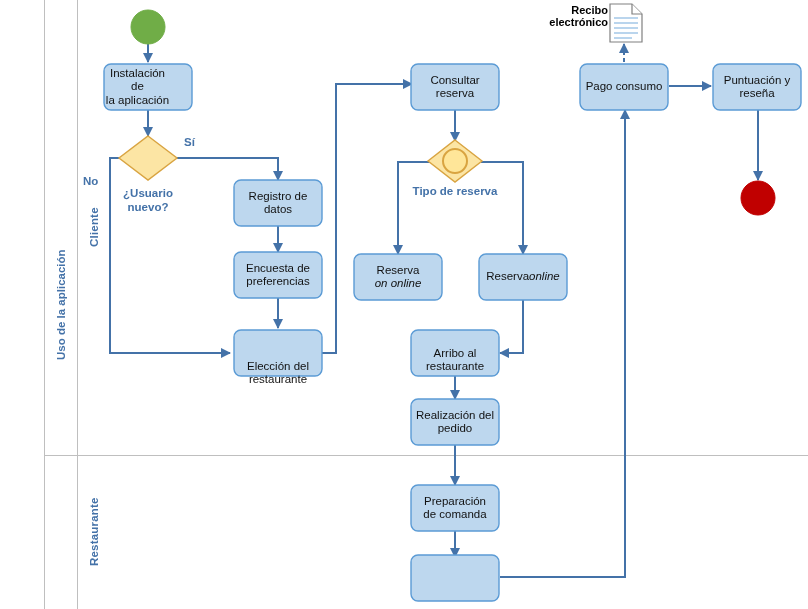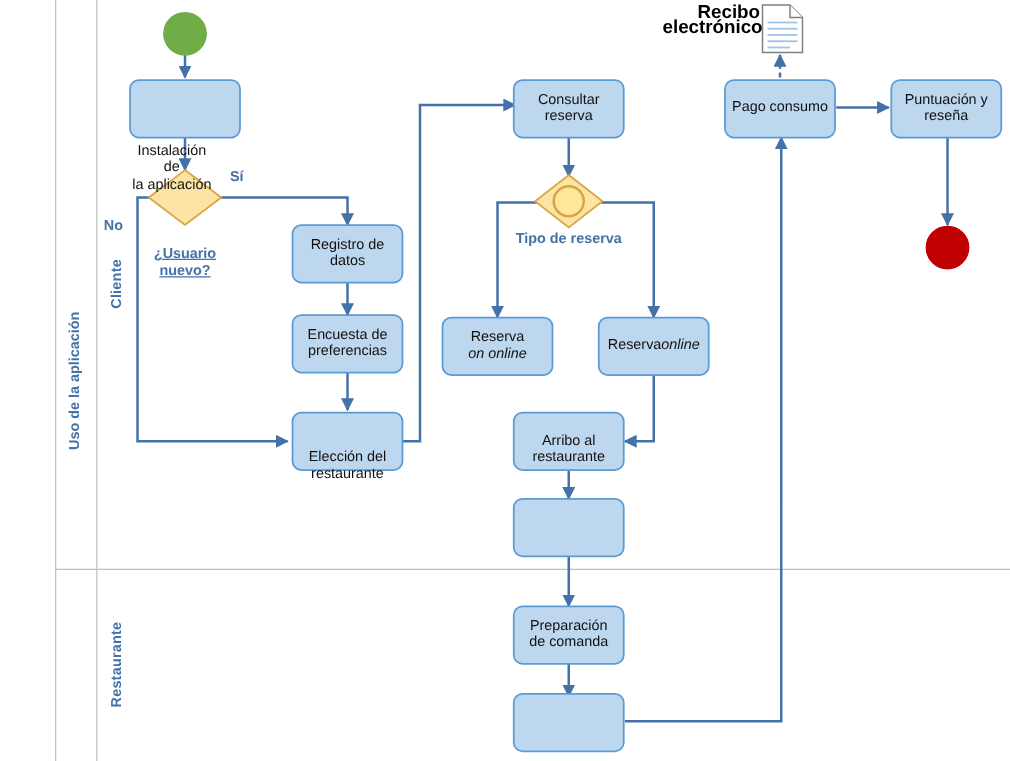--- a/index.html
+++ b/index.html
@@ -24,21 +24,21 @@
     position:absolute;color:#4472a8;font-weight:bold;font-size:11.5px;
     writing-mode:vertical-rl;transform:rotate(180deg);
     display:flex;align-items:center;justify-content:center;letter-spacing:.2px;
   }
   .pool-label{
     position:absolute;color:#4472a8;font-weight:bold;font-size:11.5px;
     writing-mode:vertical-rl;transform:rotate(180deg);
     display:flex;align-items:center;justify-content:center;
   }
   .doc-label{
-    position:absolute;color:#000000;font-weight:bold;font-size:15px;
+    position:absolute;color:#000000;font-weight:bold;font-size:11px;
     line-height:12px;text-align:right;white-space:pre-line;
   }
   .ital{font-style:italic;}
 </style>
 </head>
 <body>
 
 <div id="stage">
 
   <svg id="canvas" xmlns="http://www.w3.org/2000/svg">
@@ -130,21 +130,21 @@
         <line x1="614" y1="33" x2="638" y2="33"></line>
         <line x1="614" y1="38" x2="632" y2="38"></line>
       </g>
     </g>
   </svg>
 
   <div class="pool-label" style="left:44px;top:0;width:33px;height:609px;">Uso de la aplicación</div>
   <div class="lane-label" style="left:77px;top:0;width:33px;height:455px;">Cliente</div>
   <div class="lane-label" style="left:77px;top:455px;width:33px;height:154px;">Restaurante</div>
 
-  <div class="node-label" style="left:104px;top:64px;width:67px;height:46px;margin-top:48px;">Instalación de
+  <div class="node-label" style="left:104px;top:64px;width:67px;height:46px;">Instalación de
 la aplicación</div>
   <div class="node-label" style="left:234px;top:180px;width:88px;height:46px;">Registro de
 datos</div>
   <div class="node-label" style="left:234px;top:252px;width:88px;height:46px;">Encuesta de
 preferencias</div>
   <div class="node-label" style="left:234px;top:350px;width:88px;height:46px;">Elección del
 restaurante</div>
   <div class="node-label" style="left:411px;top:64px;width:88px;height:46px;">Consultar
 reserva</div>
 
@@ -152,27 +152,29 @@
     <span>Reserva</span>
     <span class="ital">on online</span>
   </div>
 
   <div class="node-label" style="left:479px;top:254px;width:88px;height:46px;">
     <span>Reserva </span><span class="ital">online</span>
   </div>
 
   <div class="node-label" style="left:411px;top:330px;width:88px;height:60px;">Arribo al
 restaurante</div>
+  <div class="node-label" style="left:411px;top:399px;width:88px;height:46px;">Realización del
+pedido</div>
   <div class="node-label" style="left:411px;top:485px;width:88px;height:46px;">Preparación
 de comanda</div>
   <div class="node-label" style="left:713px;top:64px;width:88px;height:46px;">Puntuación y
 reseña</div>
   <div class="node-label" style="left:580px;top:64px;width:88px;height:46px;">Pago consumo</div>
 
-  <div class="gw-label" style="left:98px;top:196px;width:100px;text-decoration:underline;">¿Usuario
+  <div class="gw-label" style="left:98px;top:186px;width:100px;">¿Usuario
 nuevo?</div>
   <div class="gw-label" style="left:390px;top:184px;width:130px;">Tipo de reserva</div>
 
   <div class="edge-label" style="left:184px;top:136px;">Sí</div>
   <div class="edge-label" style="left:83px;top:175px;">No</div>
 
   <div class="doc-label" style="left:530px;top:4px;width:78px;">Recibo
 electrónico</div>
 
 </div>

